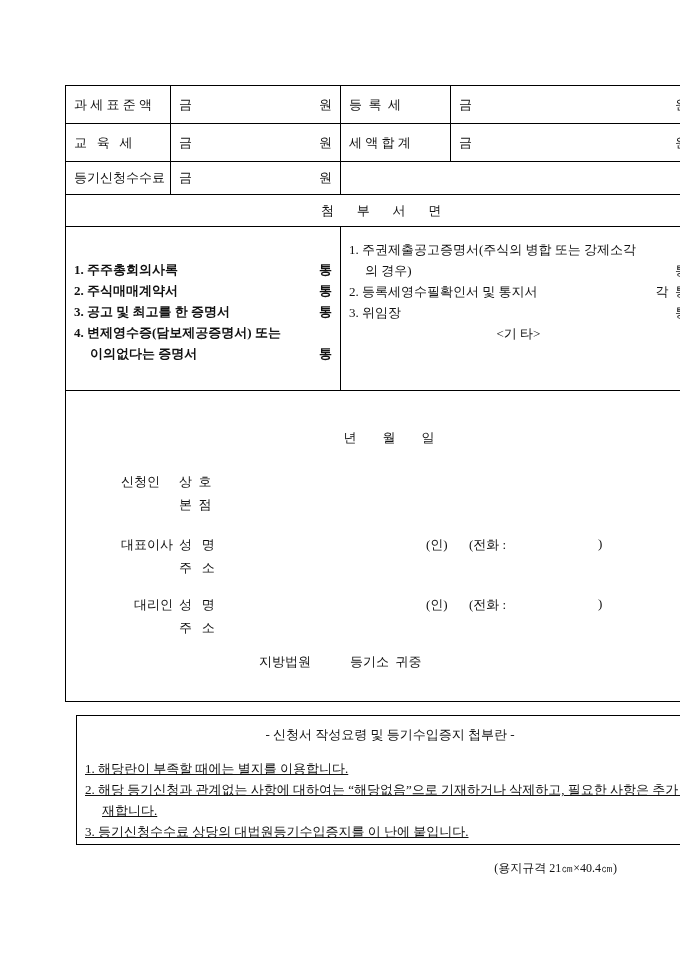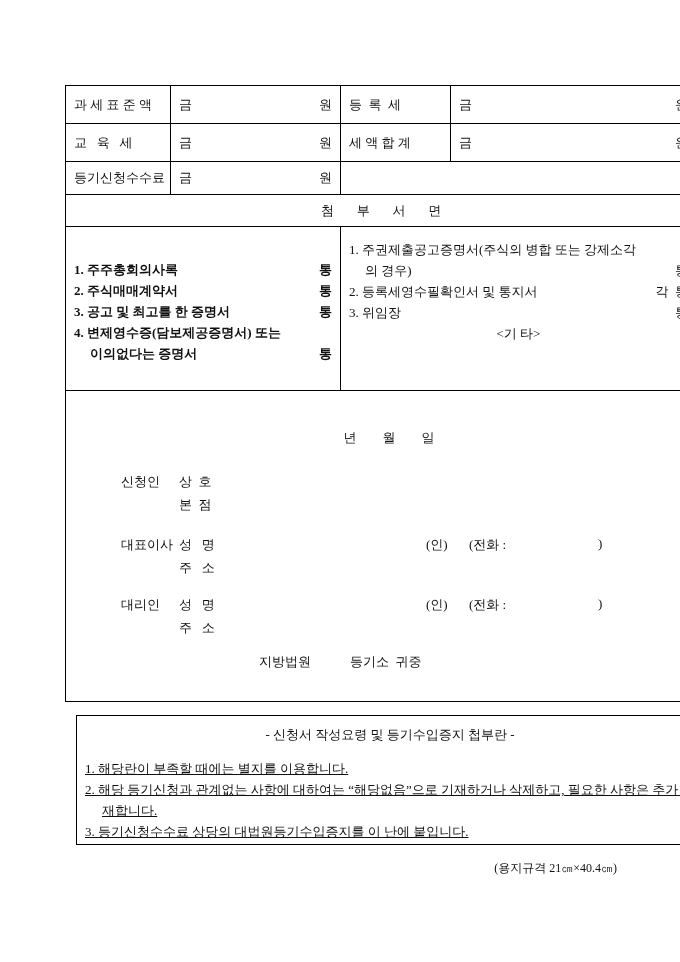--- a/index.html
+++ b/index.html
@@ -43,21 +43,21 @@
   .s-date   { top:38px; left:8px; width:100%; text-align:center; }
   .s-appl   { top:82px;  left:55px; }
   .s-sangho { top:82px;  left:113px; }
   .s-bonjum { top:105px; left:113px; }
   .s-ceo    { top:145px; left:55px; }
   .s-name1  { top:145px; left:113px; }
   .s-seal1  { top:145px; left:360px; }
   .s-tel1   { top:145px; left:403px; }
   .s-cls1   { top:145px; left:532px; }
   .s-addr1  { top:168px; left:113px; }
-  .s-agent  { top:205px; left:55px; }
+  .s-agent  { top:205px; left:68px; }
   .s-name2  { top:205px; left:113px; }
   .s-seal2  { top:205px; left:360px; }
   .s-tel2   { top:205px; left:403px; }
   .s-cls2   { top:205px; left:532px; }
   .s-addr2  { top:228px; left:113px; }
   .s-court  { top:262px; left:193px; }
 
   
   #notes-box {
     position:absolute; left:76px; top:715px; width:628px; height:130px;

